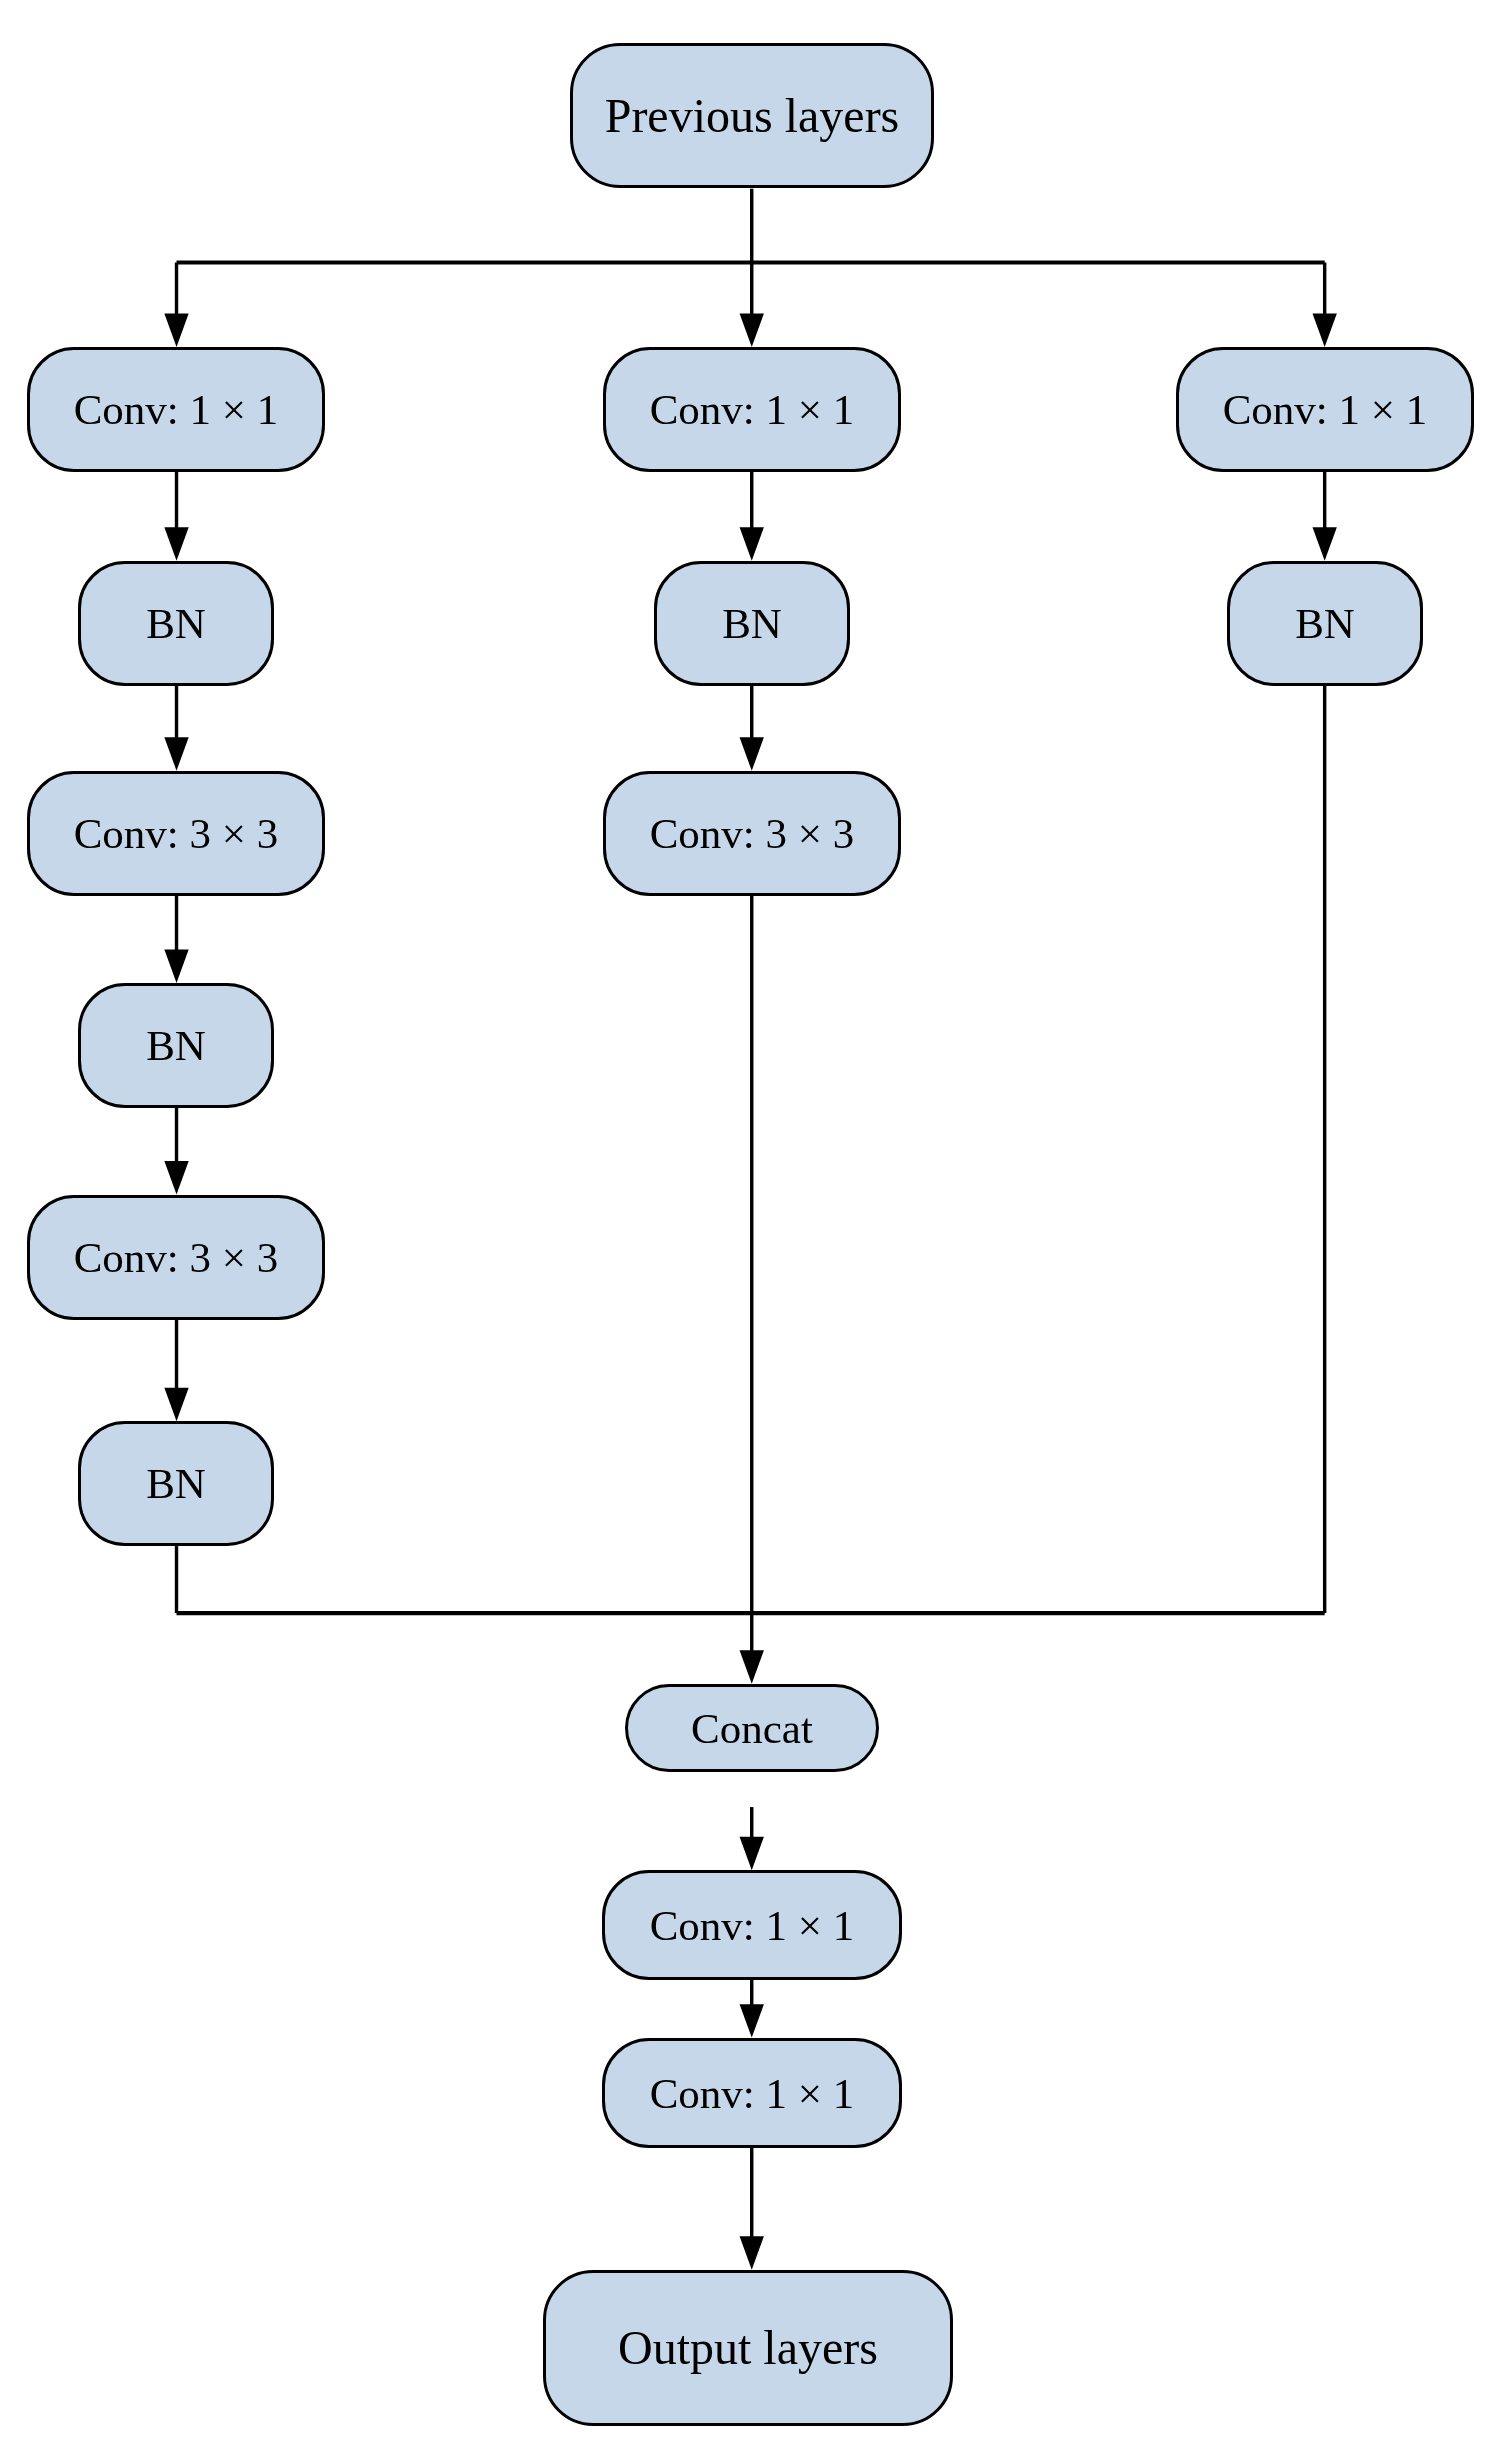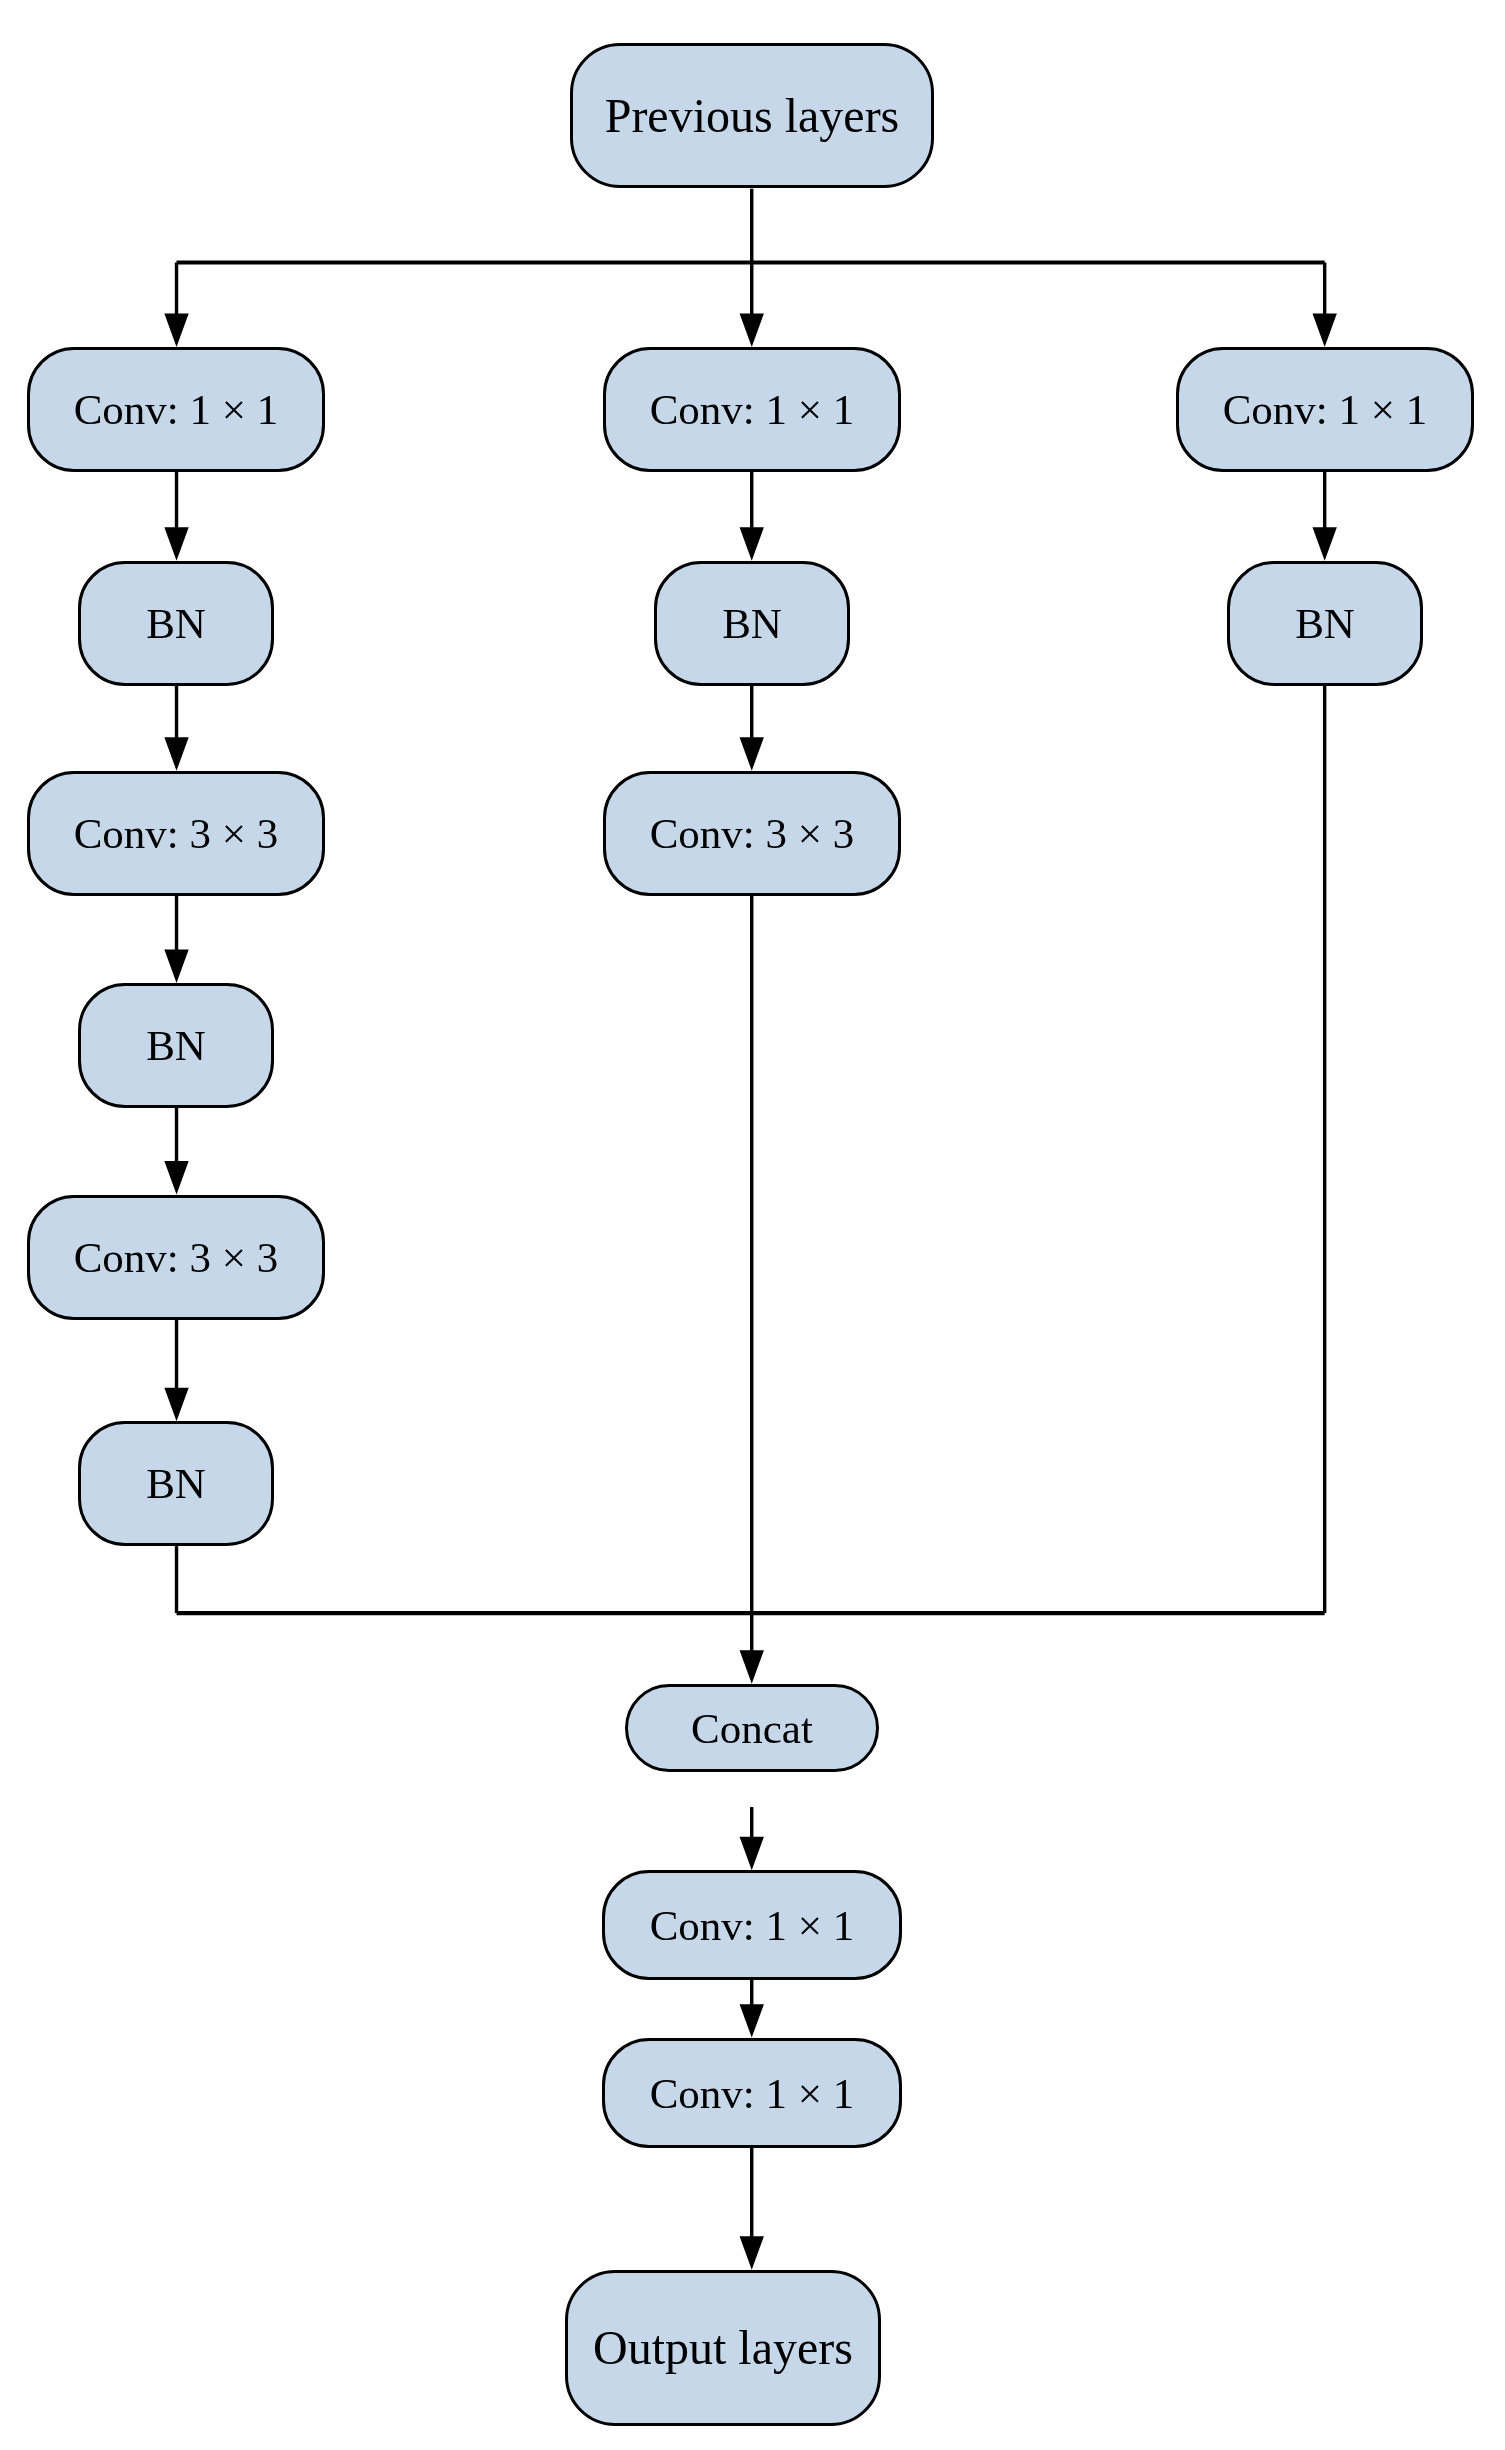--- a/index.html
+++ b/index.html
@@ -108,16 +108,16 @@
 
   <div class="node" style="left:27px;top:1195px;width:298px;height:125px;">Conv: 3 × 3</div>
 
   <div class="node" style="left:78px;top:1421px;width:196px;height:125px;">BN</div>
 
   <div class="node" style="left:625px;top:1684px;width:254px;height:88px;">Concat</div>
 
   <div class="node" style="left:602px;top:1870px;width:300px;height:110px;">Conv: 1 × 1</div>
   <div class="node" style="left:602px;top:2038px;width:300px;height:110px;">Conv: 1 × 1</div>
 
-  <div class="node node-large" style="left:565px;top:2270px;width:316px;height:156px;">Output layers</div>
+  <div class="node node-large" style="left:543px;top:2270px;width:410px;height:156px;">Output layers</div>
 
 </div>
 
 
 </body></html>

